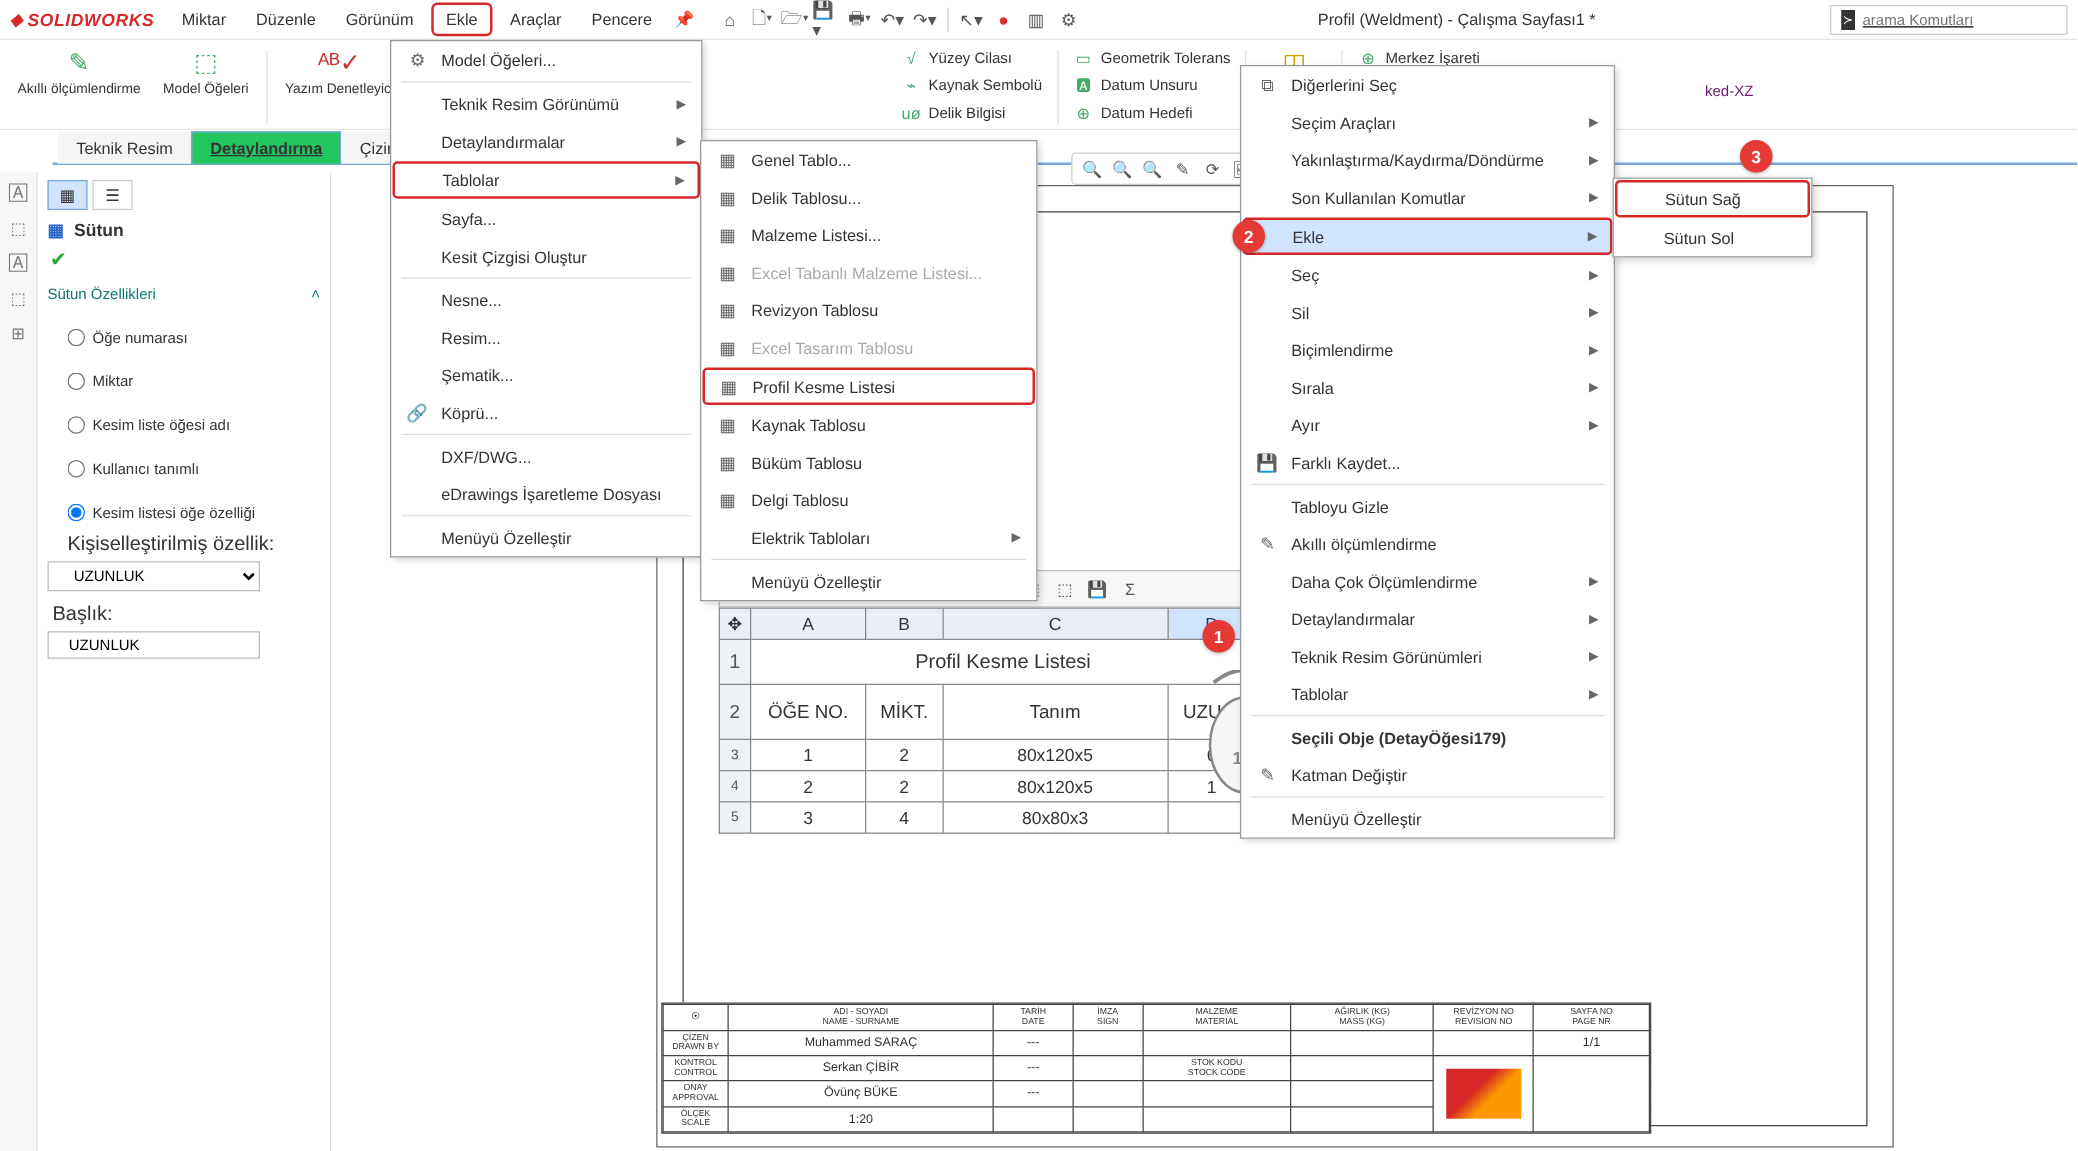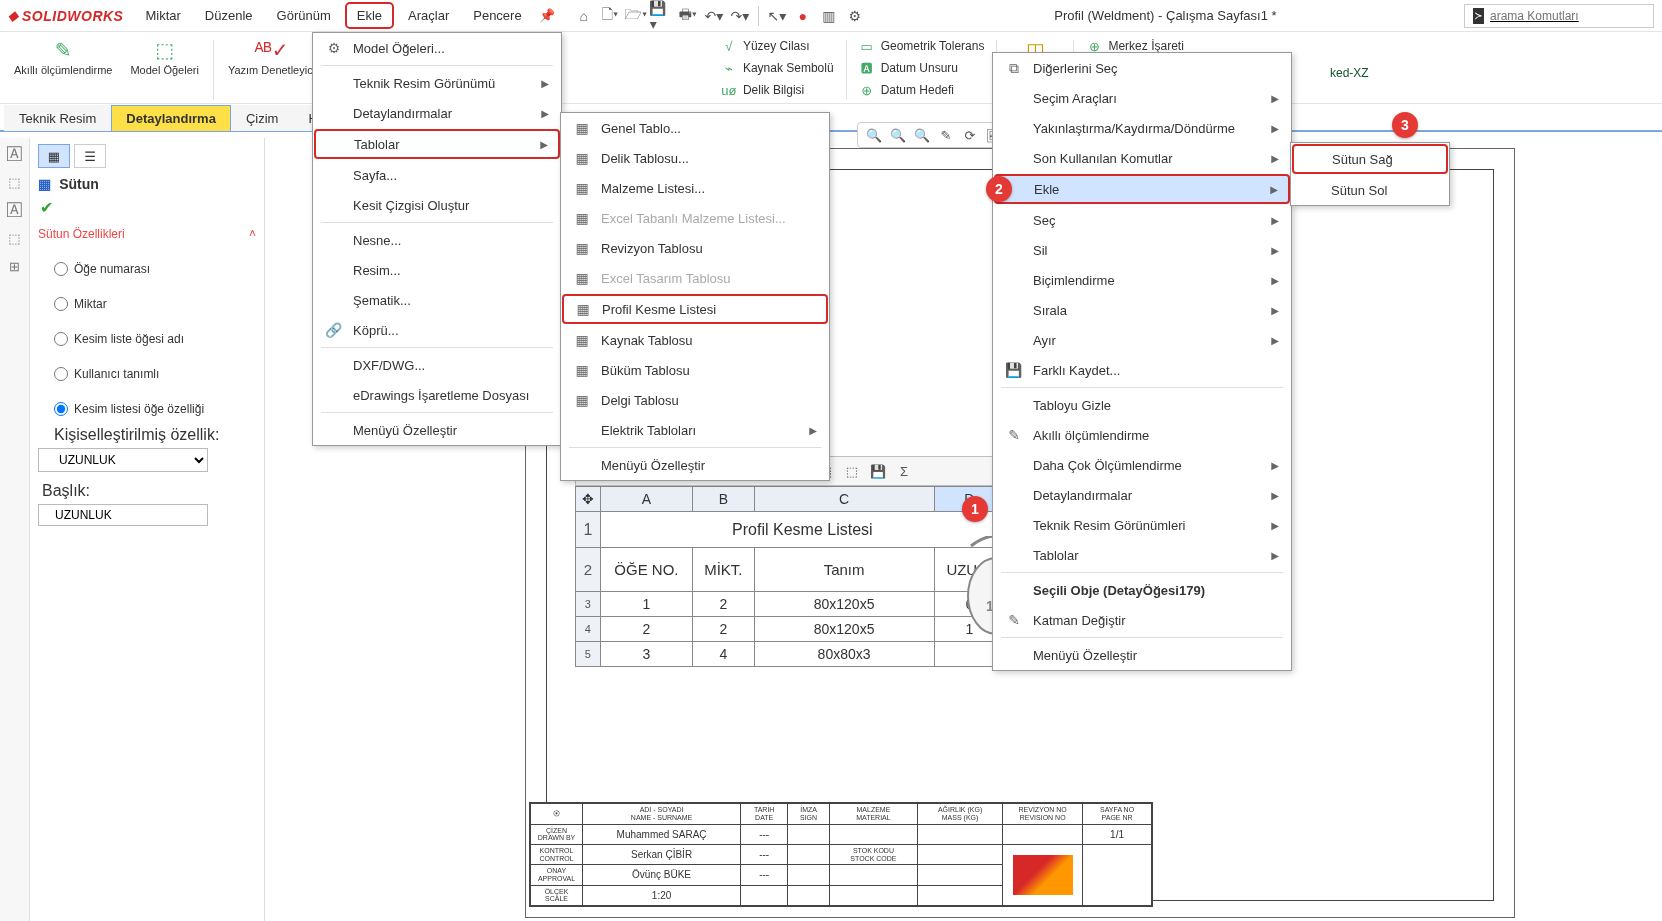--- a/index.html
+++ b/index.html
@@ -23,36 +23,36 @@
 
 .ribbon { display: flex; align-items: flex-start; height: 72px; padding: 4px 8px; border-bottom: 1px solid #e5e5e5; gap: 6px; }
 .rb-btn { display: flex; flex-direction: column; align-items: center; justify-content: center; padding: 2px 6px; min-width: 60px; gap: 2px; font-size: 11px; text-align: center; }
 .rb-btn .rb-ico { font-size: 20px; color: #4a6; }
 .rb-sep { width: 1px; height: 60px; background: #e0e0e0; margin: 4px 2px; }
 .rb-small { display: flex; align-items: center; gap: 6px; padding: 2px 4px; font-size: 12px; white-space: nowrap; }
 .rb-small .rb-sico { width: 16px; height: 16px; display: inline-flex; align-items: center; justify-content: center; color: #4a6; font-size: 13px; }
 .rb-col { display: flex; flex-direction: column; gap: 2px; }
 
 
-.doc-tabs { display: flex; align-items: center; height: 28px; border-bottom: 2px solid #7aa7e0; padding-left: 4px; background: #fff; }
+.doc-tabs { display: flex; align-items: center; height: 28px; border-bottom: 2px solid #7aa7e0; padding-left: 4px; background: #fff; margin-left: 42px; }
 .doc-tab { padding: 5px 14px; font-size: 13px; border: 1px solid transparent; border-bottom: none; position: relative; top: 1px; background: #f5f5f5; }
-.doc-tab.active { background: #fde047; border-color: #7aa7e0; font-weight: 600; }
+.doc-tab.active { background: #22c55e; border-color: #7aa7e0; font-weight: 600; text-decoration: underline; }
 
 
 .left-panel { position: absolute; left: 0; top: 138px; width: 265px; bottom: 0; border-right: 1px solid #ddd; background: #fff; }
 .lp-sidebar { position: absolute; left: 0; top: 0; width: 30px; bottom: 0; background: #f7f7f7; border-right: 1px solid #e0e0e0; display: flex; flex-direction: column; align-items: center; gap: 8px; padding-top: 6px; }
 .lp-sidebar .sb-ico { width: 20px; height: 20px; display: flex; align-items: center; justify-content: center; color: #777; font-size: 13px; }
 .lp-content { margin-left: 30px; padding: 6px 8px; }
 .lp-tabs { display: flex; gap: 4px; margin-bottom: 8px; }
 .lp-tabs .lpt { width: 32px; height: 24px; border: 1px solid #ccc; display: flex; align-items: center; justify-content: center; background: #fff; font-size: 13px; }
 .lp-tabs .lpt.active { background: #d0e3ff; border-color: #7aa7e0; }
 .lp-title { display: flex; align-items: center; gap: 8px; font-weight: 600; font-size: 14px; margin-bottom: 6px; }
 .lp-title .tbl-ico { color: #2a64c9; }
 .lp-check { color: #2da52d; font-size: 16px; margin: 4px 0 10px 2px; }
-.lp-section-hd { font-size: 12px; color: #ef4444; margin-bottom: 8px; display: flex; justify-content: space-between; }
+.lp-section-hd { font-size: 12px; color: #0f766e; margin-bottom: 8px; display: flex; justify-content: space-between; }
 .lp-radio { display: flex; align-items: center; gap: 6px; margin: 21px 0 6px 16px; font-size: 12px; }
 .lp-radio input { width: 14px; height: 14px; }
 .lp-label { font-size: 16px; margin: 10px 0 4px 4px; }
 .lp-select, .lp-input { width: 170px; border: 1px solid #bbb; padding: 3px 16px; font-size: 12px; background: #fff; }
 .lp-select { height: 24px; }
 
 
 .dropdown { position: absolute; left: 312px; top: 32px; width: 250px; background: #fff; border: 1px solid #999; box-shadow: 2px 2px 6px rgba(0,0,0,0.2); z-index: 100; }
 .dd-item { display: flex; align-items: center; gap: 10px; padding: 6px 12px; font-size: 13px; position: relative; }
 .dd-item .dd-ico { width: 18px; height: 18px; display: inline-flex; align-items: center; justify-content: center; color: #666; font-size: 14px; }
@@ -95,34 +95,34 @@
 .tbl-toolbar .tt-ico { width: 20px; height: 20px; display: flex; align-items: center; justify-content: center; color: #555; font-size: 13px; border: 1px solid transparent; }
 .cut-tbl { border-collapse: collapse; width: 100%; background: #fff; }
 .cut-tbl th, .cut-tbl td { border: 1px solid #888; padding: 4px 6px; text-align: center; font-size: 14px; }
 .cut-tbl thead th { background: #e9eef7; height: 22px; font-weight: 400; }
 .cut-tbl .rowhdr { background: #eef1f6; width: 22px; font-size: 11px; color: #555; }
 .cut-tbl .title-row td { height: 36px; font-size: 16px; }
 .cut-tbl .hdr-row td { height: 44px; font-size: 15px; }
 .corner { width: 22px; background: #eef1f6; }
 
 
-.titleblock { position: absolute; left: 264px; bottom: 14px; width: 624px; border: 1px solid #444; background: #fff; font-size: 9px; z-index: 40; margin-top: 34px; }
+.titleblock { position: absolute; left: 264px; bottom: 14px; width: 792px; border: 1px solid #444; background: #fff; font-size: 9px; z-index: 40; margin-top: 34px; }
 .titleblock table { border-collapse: collapse; width: 100%; }
 .titleblock td { border: 1px solid #444; padding: 2px 4px; vertical-align: middle; }
 .tb-hdr { font-size: 7px; text-align: center; line-height: 1.1; }
 .tb-lbl { font-size: 7px; text-align: center; line-height: 1.1; width: 52px; }
 .tb-val { font-size: 10px; text-align: center; }
 .tb-logo { width: 80px; }
 .tb-logo-inner { background: linear-gradient(135deg,#d72828 40%, #ff9800 60%); width: 60px; height: 40px; margin: 0 auto; }
 
 
 .mouse { position: absolute; left: 696px; top: 398px; width: 70px; height: 100px; z-index: 60; }
 .mouse svg { width: 100%; height: 100%; }
 
-.ked { position: absolute; left: 1330px; top: 66px; font-size: 12px; color: #14532d; }
+.ked { position: absolute; left: 1364px; top: 66px; font-size: 12px; color: #701a75; }
 </style>
 </head>
 <body>
 
 <div class="menubar">
   <div class="logo">
     <span>◆</span>
     <span class="logo-sw">SOLIDWORKS</span>
   </div>
   <div class="menu-item">Miktar</div>

